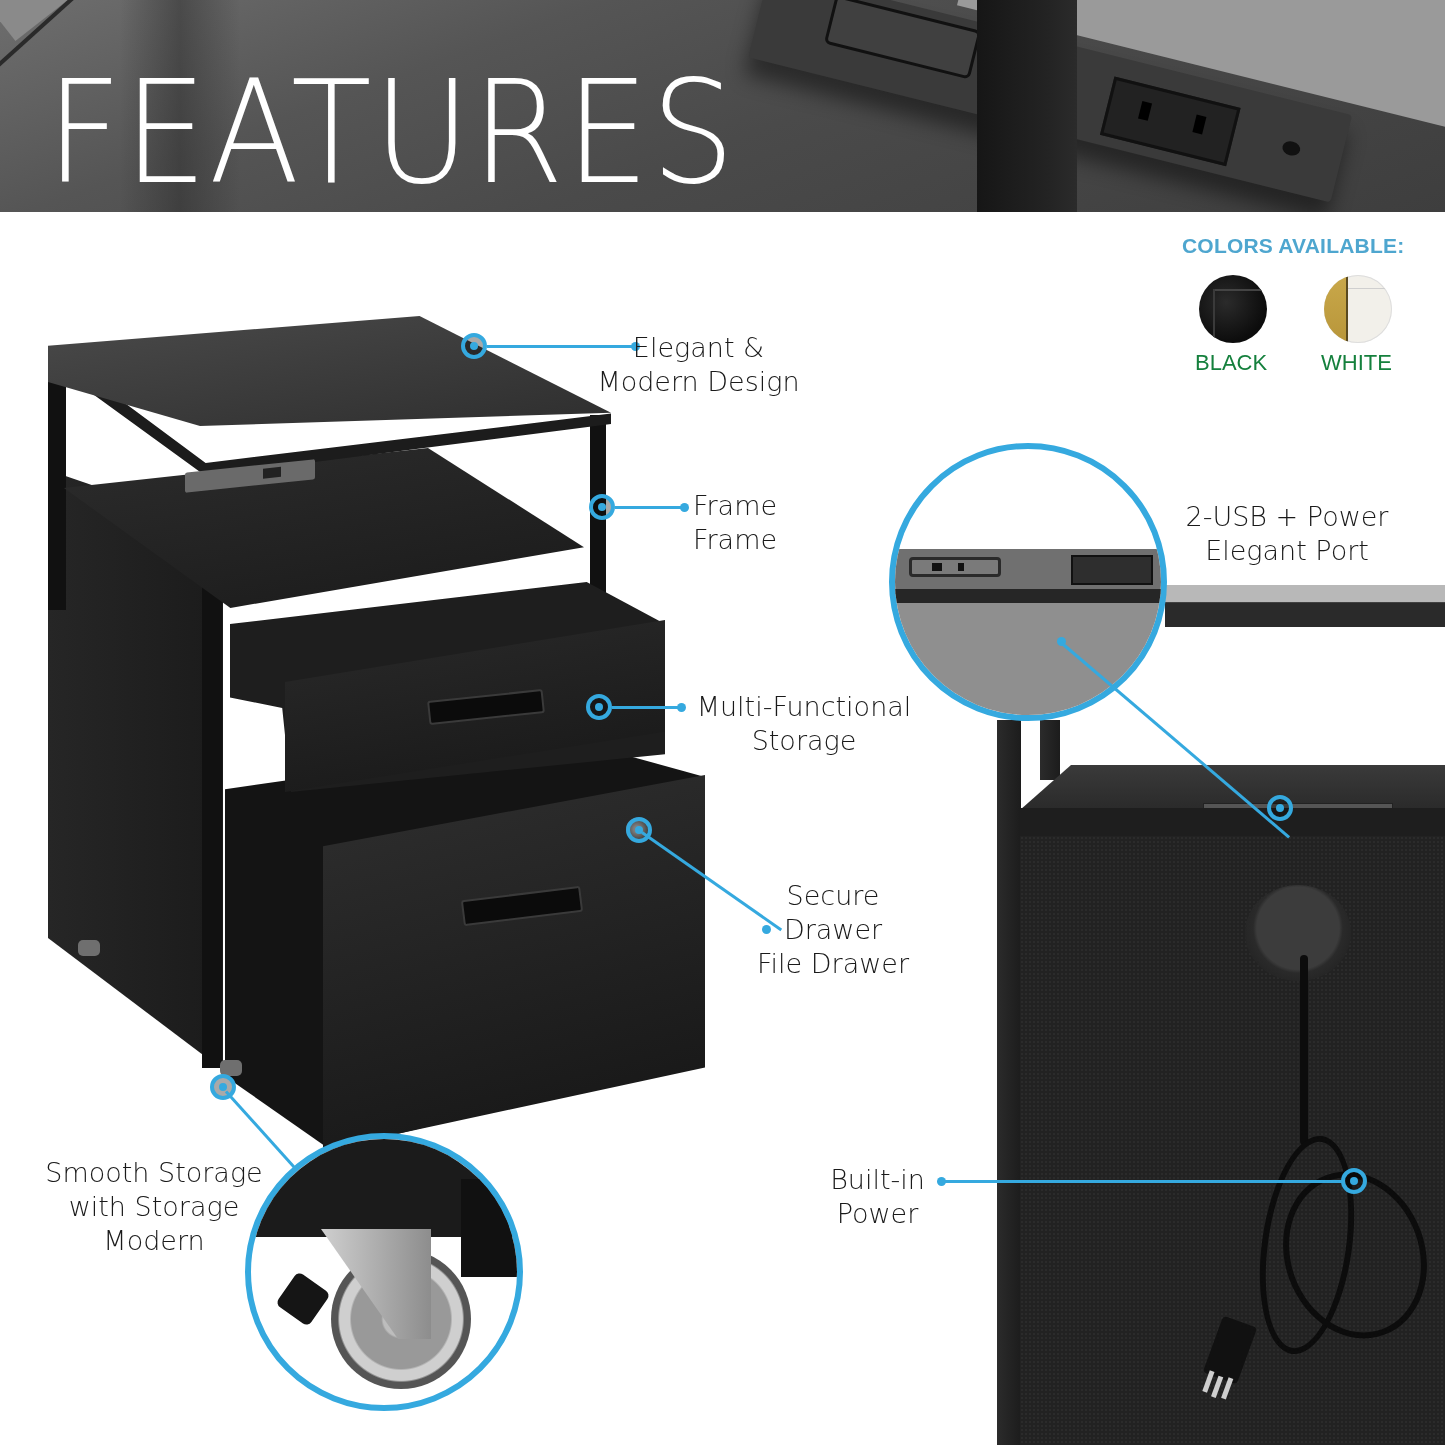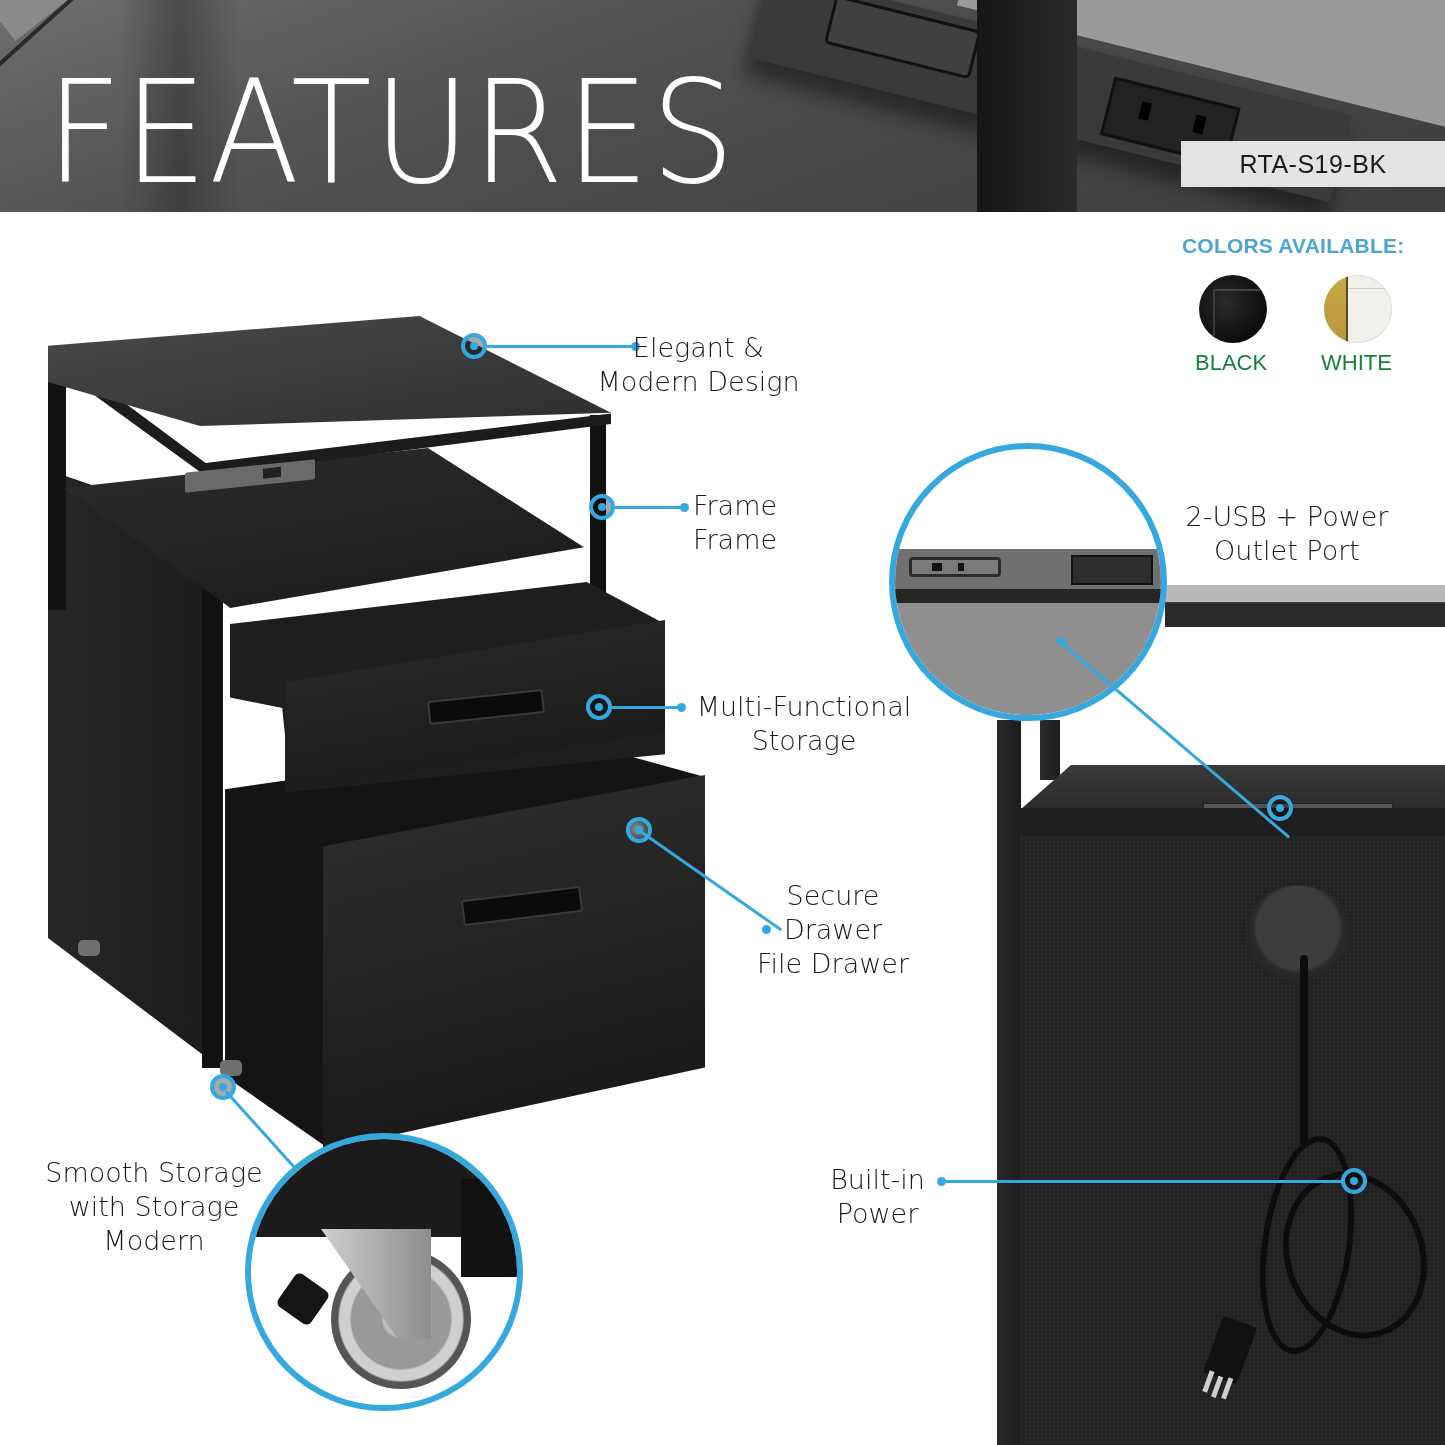--- a/index.html
+++ b/index.html
@@ -261,21 +261,20 @@
   <div class="edge"></div>
   <div class="edge-line"></div>
   <div class="shine"></div>
   <div class="plate">
     <div class="usb"></div>
     <div class="outlet"></div>
     <div class="hole"></div>
   </div>
   <div class="post"></div>
   <div class="banner-title">FEATURES</div>
-  <div class="model-badge">RTA-S19-BK</div>
 </div>
 
 <div class="colors-title">COLORS AVAILABLE:</div>
 <div class="swatch black"></div>
 <div class="swatch-label" style="left:1195px; top:350px;">BLACK</div>
 <div class="swatch white">
   <div class="gold"></div>
   <div class="seam"></div>
   <div class="line"></div>
 </div>
@@ -373,21 +372,21 @@
   <div class="usbport"></div>
   <div class="outlet"></div>
   <div class="strip-edge"></div>
   <div class="below"></div>
 </div>
 <div class="dot" style="left:1057px; top:637px;"></div>
 <div class="line" style="left:1061px; top:641px; width:300px; transform: rotate(40.5deg);"></div>
 <div class="ring" style="left:1267px; top:795px;"></div>
 <div class="callout-text" style="left:1172px; top:500px; width:230px;">
   <span>2-USB + Power</span>
-  <span>Outlet Port</span>
+  <span>Elegant Port</span>
 </div>
 
 <div class="dot" style="left:937px; top:1177px;"></div>
 <div class="line" style="left:941px; top:1180px; width:404px;"></div>
 <div class="ring" style="left:1341px; top:1168px;"></div>
 <div class="callout-text" style="left:820px; top:1163px; width:115px;">
   <span>Built-in</span>
   <span>Power</span>
 </div>
 

